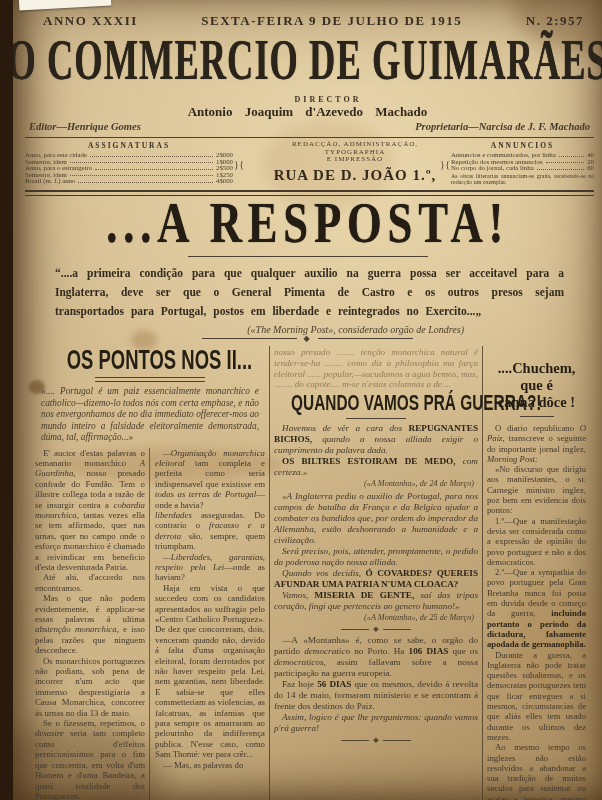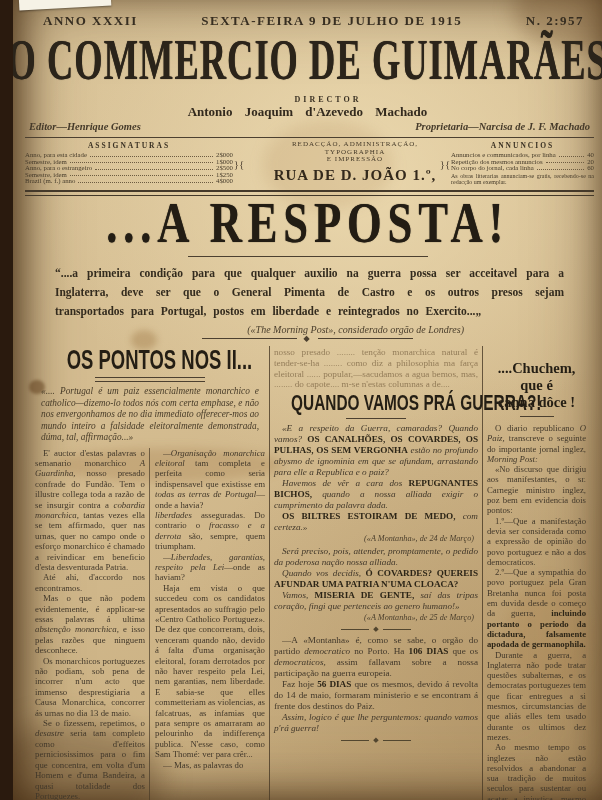--- a/index.html
+++ b/index.html
@@ -69,21 +69,21 @@
   .art-quote{font-style:italic;font-size:9.3px;line-height:11.5px;text-align:justify;margin:2px 6px 4px;color:#473b28;}
   .subcols{display:flex;}
   .subcol{width:50%;padding-right:4px;}
   .subcol+.subcol{border-left:1px solid rgba(72,58,38,.7);padding-left:5px;padding-right:0;}
   p.body{margin:0;font-size:8.8px;line-height:10.4px;text-align:justify;text-indent:8px;color:#42382a;}
   .col2 p.body{font-size:9.2px;line-height:11px;}
   .col3 p.body{font-size:8.7px;line-height:10.3px;}
   p.it{font-style:italic;}
   p.body b{color:#2c2517;font-style:normal;}
   .attr{margin:1px 4px 3px 0;text-align:right;font-style:italic;font-size:8.2px;color:#4a3e2c;}
-  .ghost{margin:1px 0 0;font-size:9.2px;line-height:10.8px;text-align:justify;
+  .ghost{margin:1px 0 0;font-style:italic;font-size:9.2px;line-height:10.8px;text-align:justify;
          color:rgba(104,80,50,.62);}
   .mini-orn{display:flex;align-items:center;justify-content:center;gap:4px;color:#52462f;margin:2px 0;}
   .mini-orn .ln{width:28px;border-top:1px solid #52462f;}
   .mini-orn .gl{font-size:7px;}
   .ch-title{font-weight:bold;font-size:14.5px;line-height:17px;text-align:center;color:#241e14;margin:14px 0 0;}
   .ch-rule{width:34px;border-top:1.5px solid #4c4030;margin:5px auto 6px;}
 </style>
 </head>
 <body>
 
@@ -211,24 +211,24 @@
         </div>
       </div>
     </div>
 
     <div class="vr"></div>
 
     <div class="col2">
       <p class="ghost">nosso presado ........ tenção monarchica natural é tender-se-ha ........ como diz a philosophia ma farça eleitoral ...... popular,—sacudamos a agua bemos, mas, ........ do capote.... m-se n'estas columnas a de....</p>
       <div class="art-h1 art-h2"><span>QUANDO VAMOS PRÁ GUERRA?!</span></div>
       <div class="h-rule small"></div>
-      <p class="body it"><span>«E a respeito da Guerra, camaradas? Quando vamos? </span><b>OS CANALHÕES, OS COVARDES, OS PULHAS, OS SEM VERGONHA</b><span> estão no profundo abysmo de ignominia em que se afundam, arrastando para elle a Republica e o paiz?</span></p>
       <p class="body it"><span>Havemos de vêr a cara dos </span><b>REPUGNANTES BICHOS,</b><span> quando a nossa alliada exigir o cumprimento da palavra dada.</span></p>
       <p class="body it"><b>OS BILTRES ESTOIRAM DE MEDO, </b><span>com certeza.»</span></p>
       <p class="attr">(«A Montanha», de 24 de Março)</p>
+      <p class="body it">«A Inglaterra pediu o auxilio de Portugal, para nos campos de batalha da França e da Belgica ajudar a combater os bandidos que, por ordem do imperador da Allemanha, estão deshonrando a humanidade e a civilização.</p>
       <p class="body it">Será preciso, pois, attender, promptamente, o pedido da poderosa nação nossa alliada.</p>
       <p class="body it"><span>Quando vos decidis, </span><b>Ó COVARDES? QUEREIS AFUNDAR UMA PATRIA N'UMA CLOACA?</b></p>
       <p class="body it"><span>Vamos, </span><b>MISERIA DE GENTE,</b><span> saí das tripas coração, fingi que pertenceis ao genero humano!»</span></p>
       <p class="attr">(«A Montanha», de 25 de Março)</p>
       <div class="mini-orn">
           <span class="ln"></span>
           <span class="gl">◆</span>
           <span class="ln"></span>
         </div>
       <p class="body"><span>—A «Montanha» é, como se sabe, o orgão do partido </span><i>democratico</i><span> no Porto. Ha </span><b>106 DIAS</b><span> que os </span><i>democraticos,</i><span> assim fallavam sobre a nossa participação na guerra europeia.</span></p>

